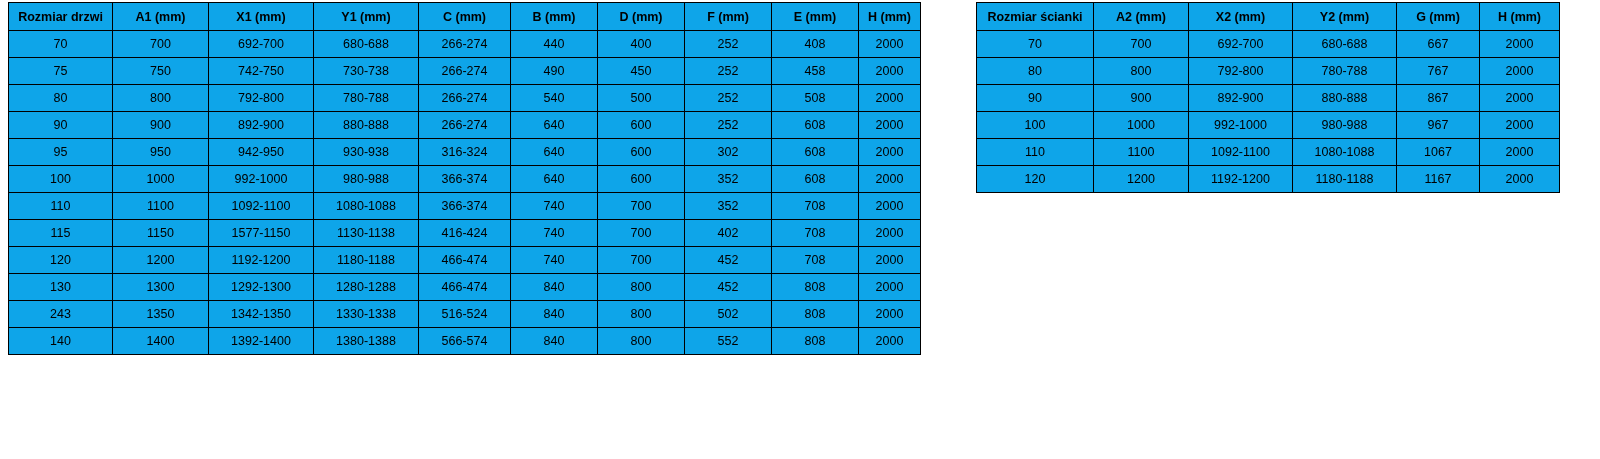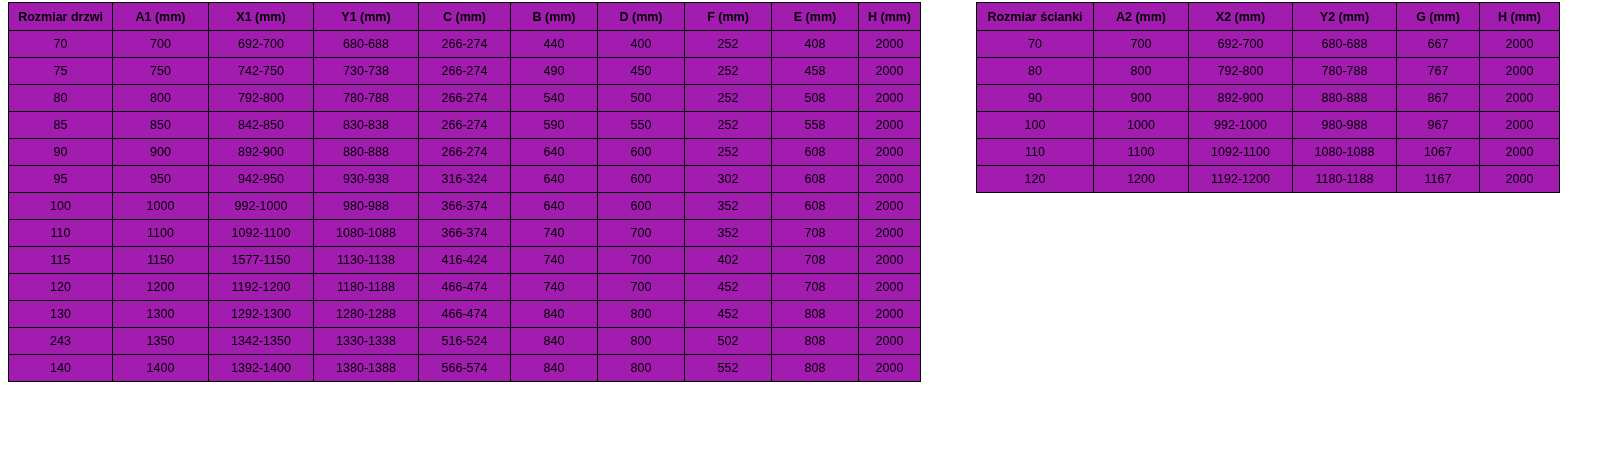--- a/index.html
+++ b/index.html
@@ -25,21 +25,21 @@
     left: 8px;
     top: 2px;
   }
   #walls-table-wrap {
     left: 976px;
     top: 2px;
   }
   table {
     border-collapse: collapse;
     table-layout: fixed;
-    background: #a21caf;
+    background: #0ea5e9;
   }
   table td, table th {
     border: 1px solid #000000;
     text-align: center;
     vertical-align: middle;
     font-size: 12.5px;
     color: #000000;
     height: 27px;
     padding: 0 4px;
     box-sizing: border-box;
@@ -136,32 +136,20 @@
             <td>792-800</td>
             <td>780-788</td>
             <td>266-274</td>
             <td>540</td>
             <td>500</td>
             <td>252</td>
             <td>508</td>
             <td>2000</td>
           </tr>
           <tr>
-            <td>85</td>
-            <td>850</td>
-            <td>842-850</td>
-            <td>830-838</td>
-            <td>266-274</td>
-            <td>590</td>
-            <td>550</td>
-            <td>252</td>
-            <td>558</td>
-            <td>2000</td>
-          </tr>
-          <tr>
             <td>90</td>
             <td>900</td>
             <td>892-900</td>
             <td>880-888</td>
             <td>266-274</td>
             <td>640</td>
             <td>600</td>
             <td>252</td>
             <td>608</td>
             <td>2000</td>

